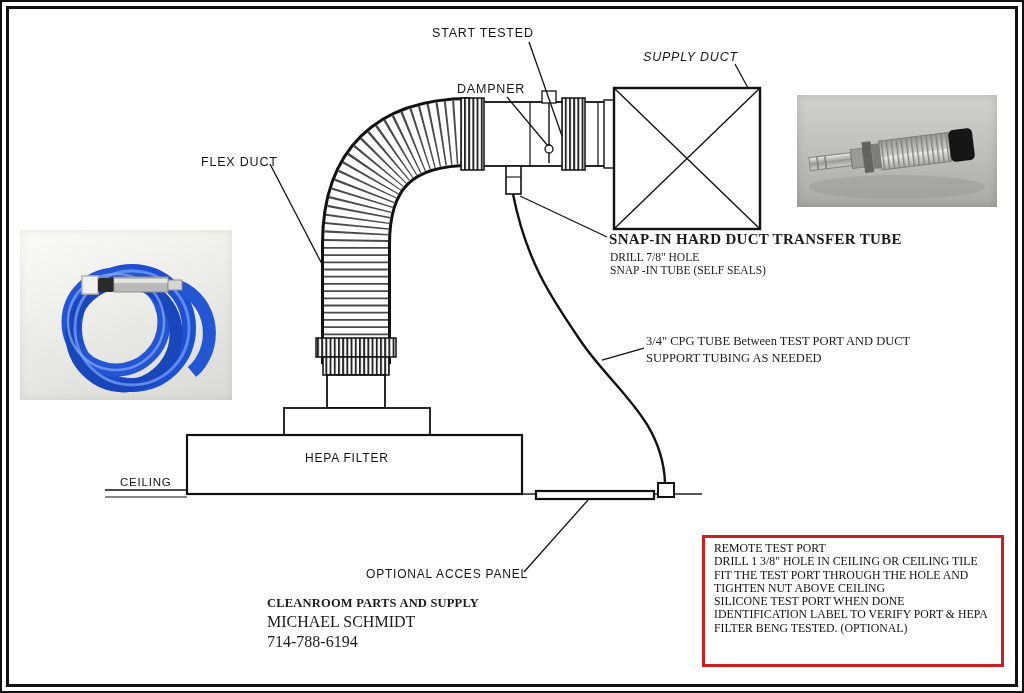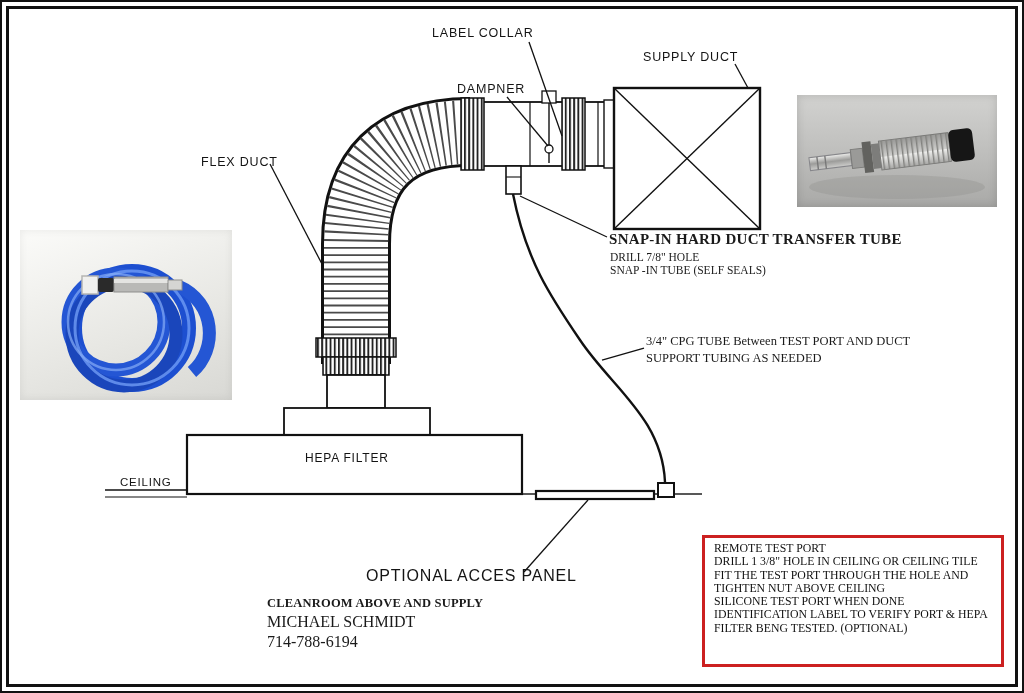--- a/index.html
+++ b/index.html
@@ -19,25 +19,25 @@
   }
   svg.drawing { position:absolute; left:0; top:0; width:1024px; height:693px; z-index:1; }
 
   .lbl {
     position:absolute; z-index:10; white-space:nowrap;
     font-family:"Liberation Sans", sans-serif;
     font-size:12.5px; letter-spacing:0.8px; color:#141414;
   }
   .lbl-start-collar   { left:430px; top:24px; }
   .lbl-dampner        { left:455px; top:80px; }
-  .lbl-supply-duct    { left:641px; top:48px; }
+  .lbl-supply-duct    { left:641px; top:48px;font-style:italic; }
   .lbl-flex-duct      { left:199px; top:153px; }
   .lbl-hepa-filter    { left:303px; top:449px; font-size:12px; }
   .lbl-ceiling        { left:118px; top:474px; font-size:11.5px; }
-  .lbl-access-panel   { left:364px; top:565px; font-size:16px; }
+  .lbl-access-panel   { left:364px; top:565px; font-size:12px; }
 
   .ann { position:absolute; z-index:10; white-space:nowrap; font-family:"Liberation Serif", serif; }
   .ann-snapin-title { left:607px; top:229px; font-size:15px; font-weight:bold; letter-spacing:0.3px; }
   .ann-snapin-1     { left:608px; top:249px; font-size:11.5px; }
   .ann-snapin-2     { left:608px; top:262px; font-size:11.5px; }
   .ann-cpg-1        { left:644px; top:332px; font-size:12.5px; }
   .ann-cpg-2        { left:644px; top:349px; font-size:12.5px; }
 
   .company { position:absolute; left:265px; top:594px; z-index:10; }
   .company .name    { font-size:12.5px; font-weight:bold; letter-spacing:0.2px; }
@@ -196,36 +196,36 @@
         <line x1="28" y1="52" x2="28" y2="65" stroke="#777" stroke-width="1.4"></line>
         <rect x="54" y="49" width="12" height="19" fill="#9a9a98" stroke="#7a7a78" stroke-width="1"></rect>
         <rect x="66" y="43" width="9" height="31" fill="#62625f"></rect>
         <rect x="75" y="46" width="8" height="25" fill="#7d7d7b"></rect>
         <rect x="83" y="44" width="70" height="29" fill="url(#knurl)" stroke="#7a7a78" stroke-width="1"></rect>
         <rect x="153" y="42" width="24" height="32" rx="5" fill="#161616"></rect>
       </g>
     </svg>
   </div>
 
-  <div class="lbl lbl-start-collar">LABEL COLLAR</div>
+  <div class="lbl lbl-start-collar">START TESTED</div>
   <div class="lbl lbl-dampner">DAMPNER</div>
   <div class="lbl lbl-supply-duct">SUPPLY DUCT</div>
   <div class="lbl lbl-flex-duct">FLEX DUCT</div>
   <div class="lbl lbl-hepa-filter">HEPA FILTER</div>
   <div class="lbl lbl-ceiling">CEILING</div>
   <div class="lbl lbl-access-panel">OPTIONAL ACCES PANEL</div>
 
   <div class="ann ann-snapin-title">SNAP-IN HARD DUCT TRANSFER TUBE</div>
   <div class="ann ann-snapin-1">DRILL 7/8" HOLE</div>
   <div class="ann ann-snapin-2">SNAP -IN TUBE (SELF SEALS)</div>
   <div class="ann ann-cpg-1">3/4" CPG TUBE Between TEST PORT AND DUCT</div>
   <div class="ann ann-cpg-2">SUPPORT TUBING AS NEEDED</div>
 
   <div class="company">
-    <div class="name">CLEANROOM ABOVE AND SUPPLY</div>
+    <div class="name">CLEANROOM PARTS AND SUPPLY</div>
     <div class="person">MICHAEL SCHMIDT</div>
     <div class="phone">714-788-6194</div>
   </div>
 
   <div class="redbox">
     <div>REMOTE TEST PORT</div>
     <div>DRILL 1 3/8" HOLE IN CEILING OR CEILING TILE</div>
     <div>FIT THE TEST PORT THROUGH THE HOLE AND TIGHTEN NUT ABOVE CEILING</div>
     <div>SILICONE TEST PORT WHEN DONE</div>
     <div>IDENTIFICATION LABEL TO VERIFY PORT &amp; HEPA FILTER BENG TESTED. (OPTIONAL)</div>

